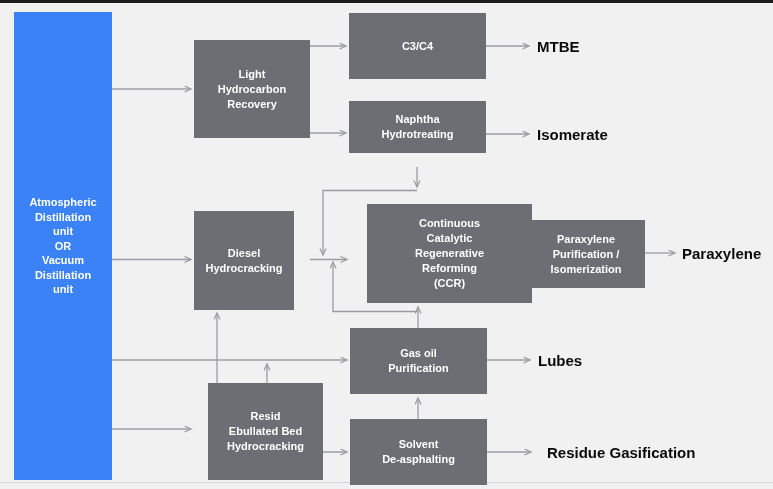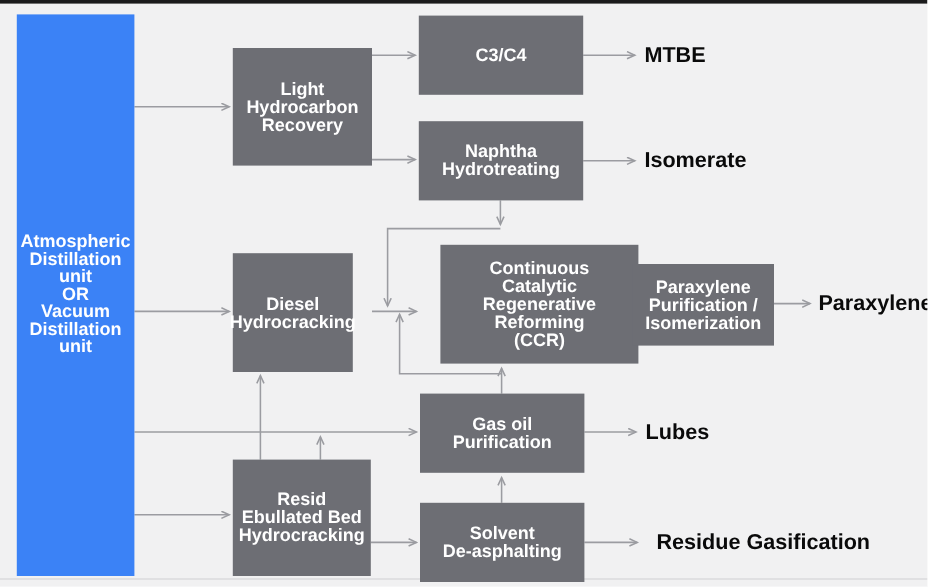--- a/index.html
+++ b/index.html
@@ -8,27 +8,27 @@
     background:#f1f1f2;
     font-family:"Liberation Sans", sans-serif;
   }
   .topbar{position:absolute;left:0;top:0;width:773px;height:3px;background:#1b1b1c;}
   .bottomline{position:absolute;left:0;top:482px;width:773px;height:1px;background:#d5d5d7;}
   .wires{position:absolute;left:0;top:0;z-index:1;}
   .wires path{stroke:#9b9ca1;stroke-width:1.3;fill:none;}
   .node{
     position:absolute;z-index:2;display:flex;align-items:center;justify-content:center;
     background:#6d6e74;color:#ffffff;text-align:center;
-    font-size:15px;font-weight:bold;line-height:15px;
+    font-size:11px;font-weight:bold;line-height:15px;
   }
   .node.feed{background:#3b82f6;line-height:14.5px;}
   .nl{white-space:pre-line;display:block;padding:0 2px;}
   .out{
     position:absolute;z-index:2;transform:translateY(-50%);
-    color:#0a0a0a;font-size:18px;font-weight:bold;white-space:nowrap;
+    color:#0a0a0a;font-size:15px;font-weight:bold;white-space:nowrap;
   }
 </style>
 </head>
 <body>
 
 <div class="stage">
 
   <div class="topbar"></div>
   <div class="bottomline"></div>
 
@@ -74,21 +74,21 @@
   <div class="node" style="left:194px;top:40px;width:116px;height:98px">
     <span class="nl">Light
 Hydrocarbon
 Recovery</span>
   </div>
 
   <div class="node" style="left:349px;top:13px;width:137px;height:66px">
     <span class="nl">C3/C4</span>
   </div>
 
-  <div class="node" style="left:349px;top:101px;width:137px;height:66px">
+  <div class="node" style="left:349px;top:101px;width:137px;height:52px">
     <span class="nl">Naphtha
 Hydrotreating</span>
   </div>
 
   <div class="node" style="left:194px;top:211px;width:100px;height:99px">
     <span class="nl">Diesel
 Hydrocracking</span>
   </div>
 
   <div class="node" style="left:367px;top:204px;width:165px;height:99px">
@@ -103,21 +103,21 @@
     <span class="nl">Paraxylene
 Purification /
 Isomerization</span>
   </div>
 
   <div class="node" style="left:350px;top:328px;width:137px;height:66px">
     <span class="nl">Gas oil
 Purification</span>
   </div>
 
-  <div class="node" style="left:194px;top:383px;width:115px;height:97px">
+  <div class="node" style="left:208px;top:383px;width:115px;height:97px">
     <span class="nl">Resid
 Ebullated Bed
 Hydrocracking</span>
   </div>
 
   <div class="node" style="left:350px;top:419px;width:137px;height:66px">
     <span class="nl">Solvent
 De-asphalting</span>
   </div>
 

